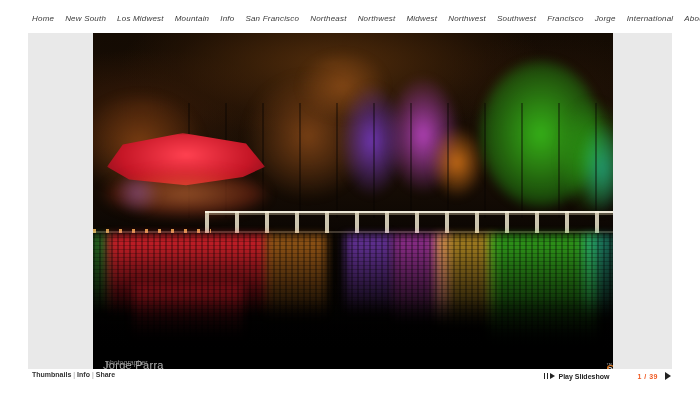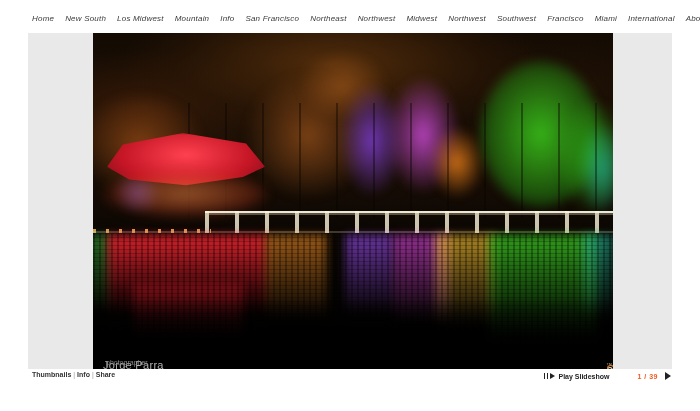--- a/index.html
+++ b/index.html
@@ -125,21 +125,21 @@
   <a class="nav-link">Los Midwest</a>
   <a class="nav-link">Mountain</a>
   <a class="nav-link">Info</a>
   <a class="nav-link">San Francisco</a>
   <a class="nav-link">Northeast</a>
   <a class="nav-link">Northwest</a>
   <a class="nav-link">Midwest</a>
   <a class="nav-link">Northwest</a>
   <a class="nav-link">Southwest</a>
   <a class="nav-link">Francisco</a>
-  <a class="nav-link">Miami</a>
+  <a class="nav-link">Jorge</a>
   <a class="nav-link">International</a>
   <a class="nav-link">About + Contact</a>
 </div>
 
 <div class="stage"></div>
 
 <div class="photo">
   <div class="sky"></div>
 
   <div class="tree t-amber-left"></div>

